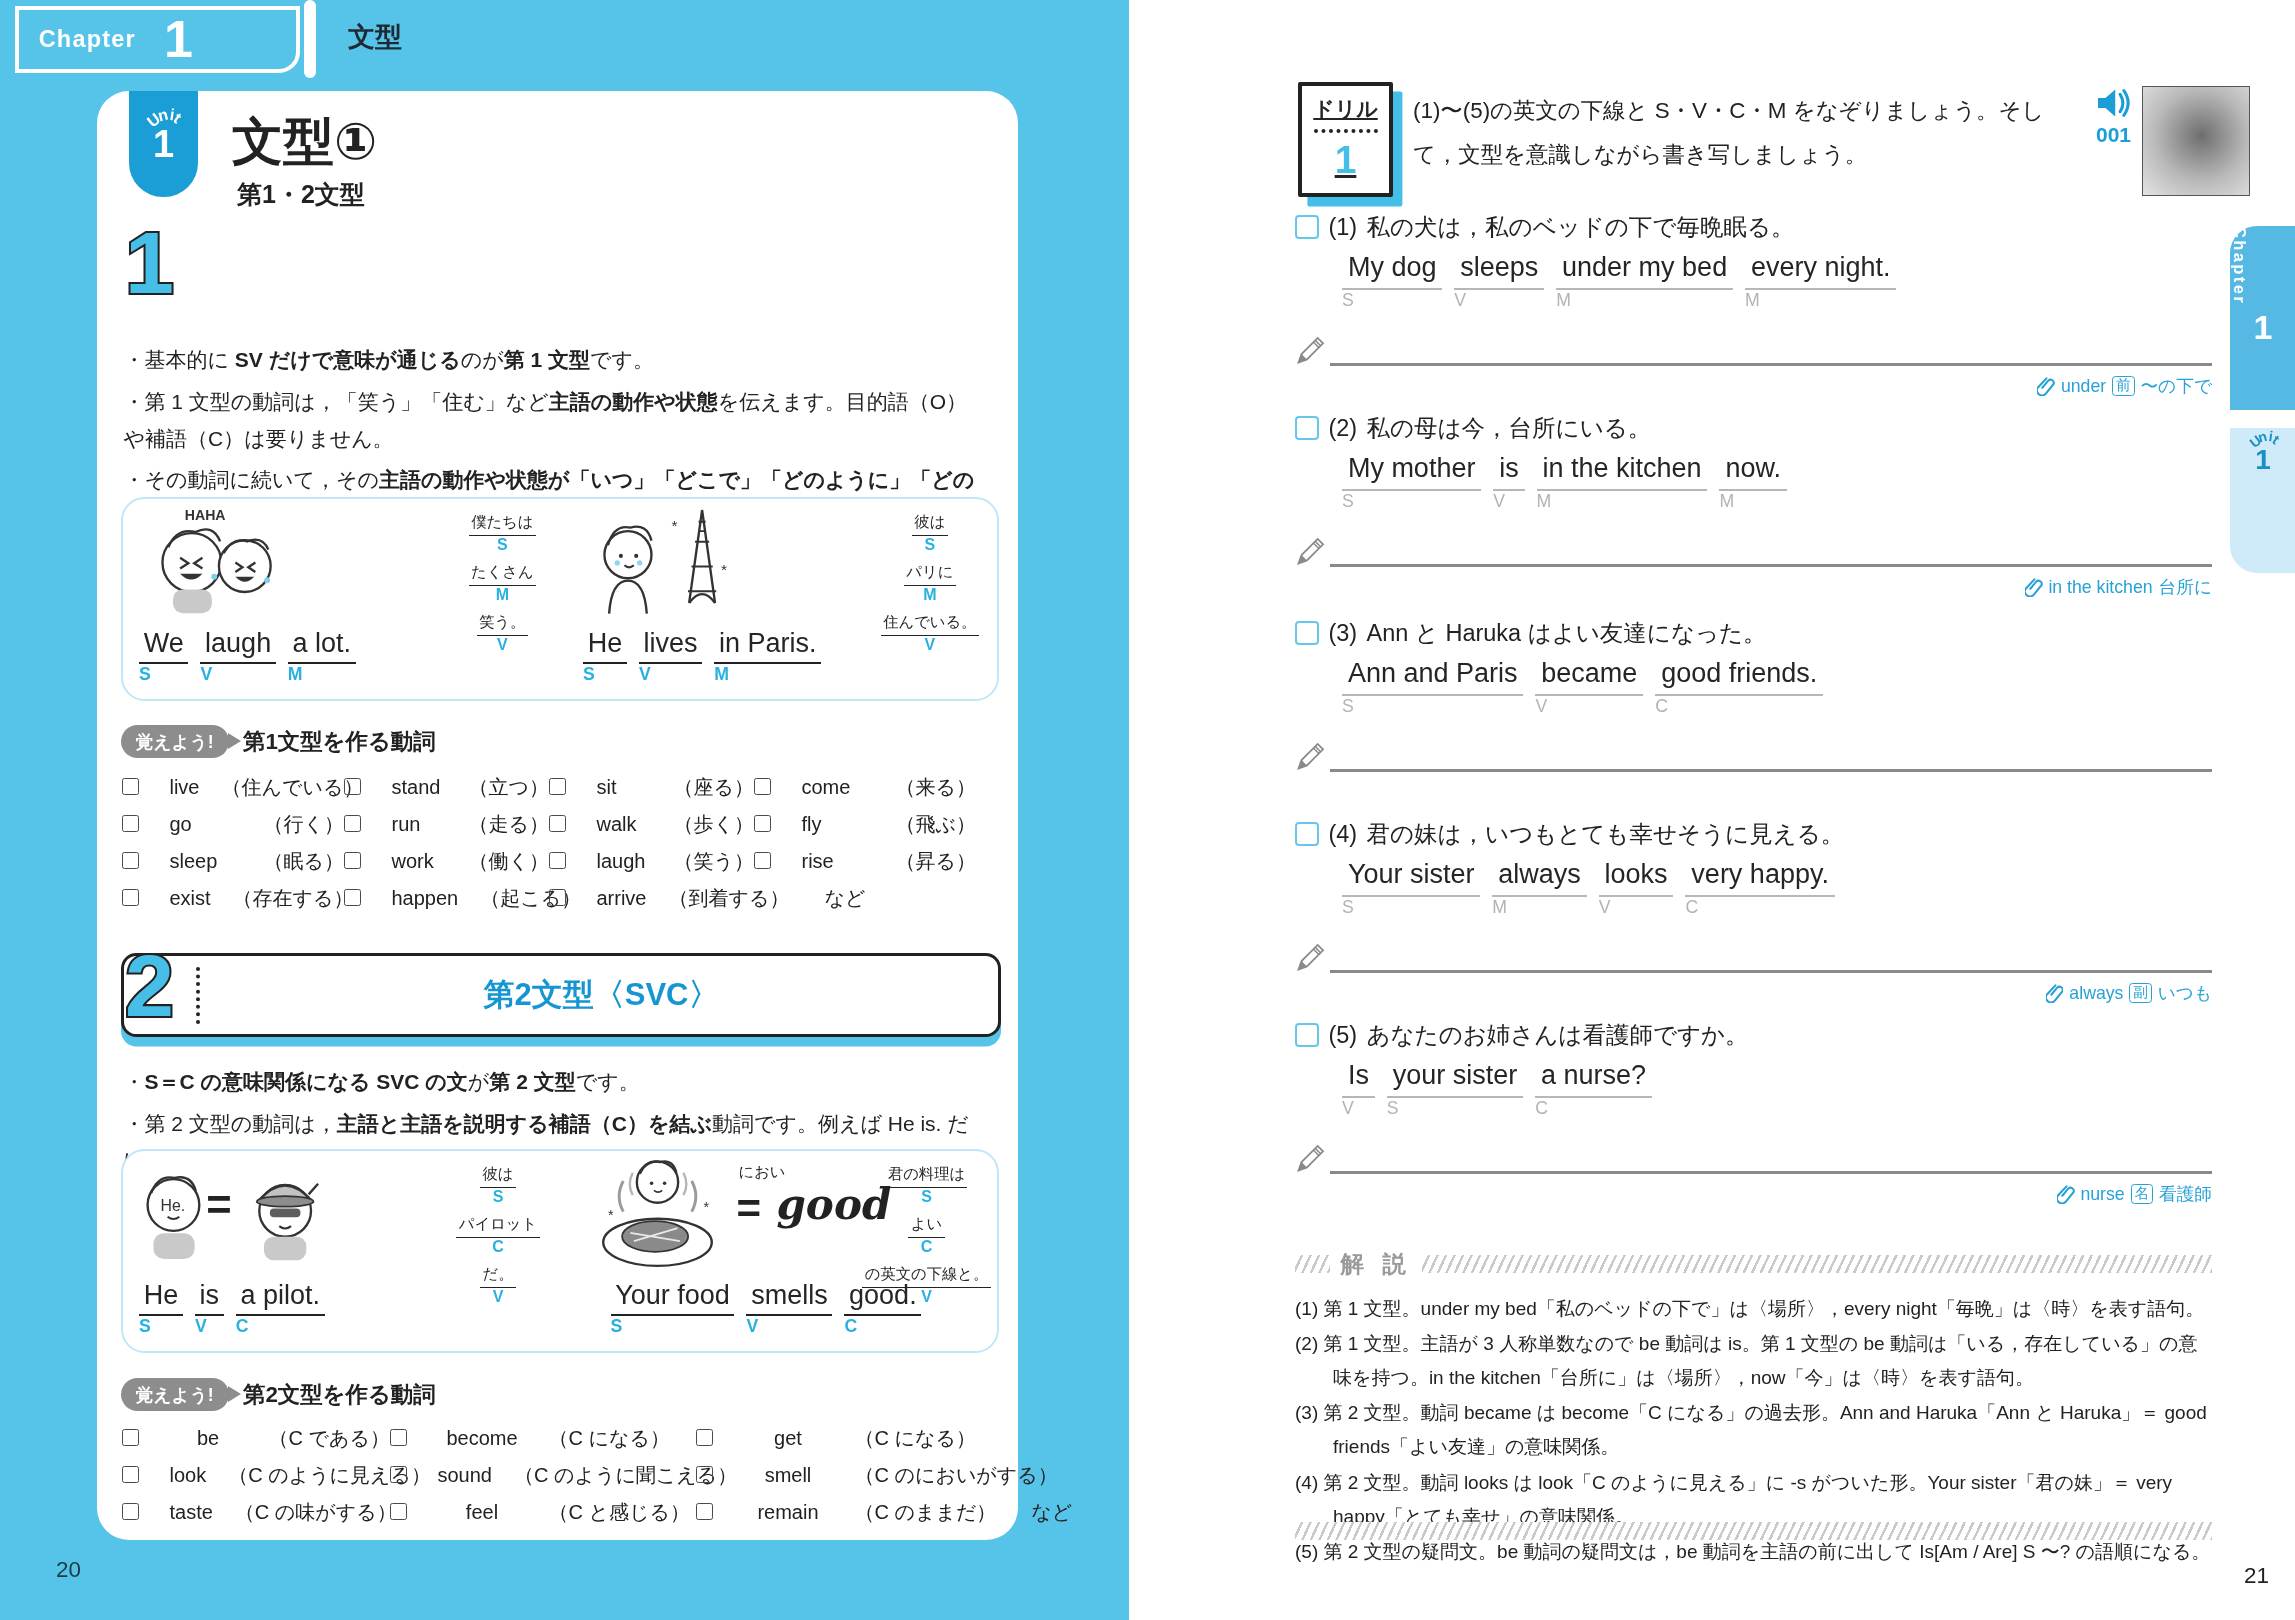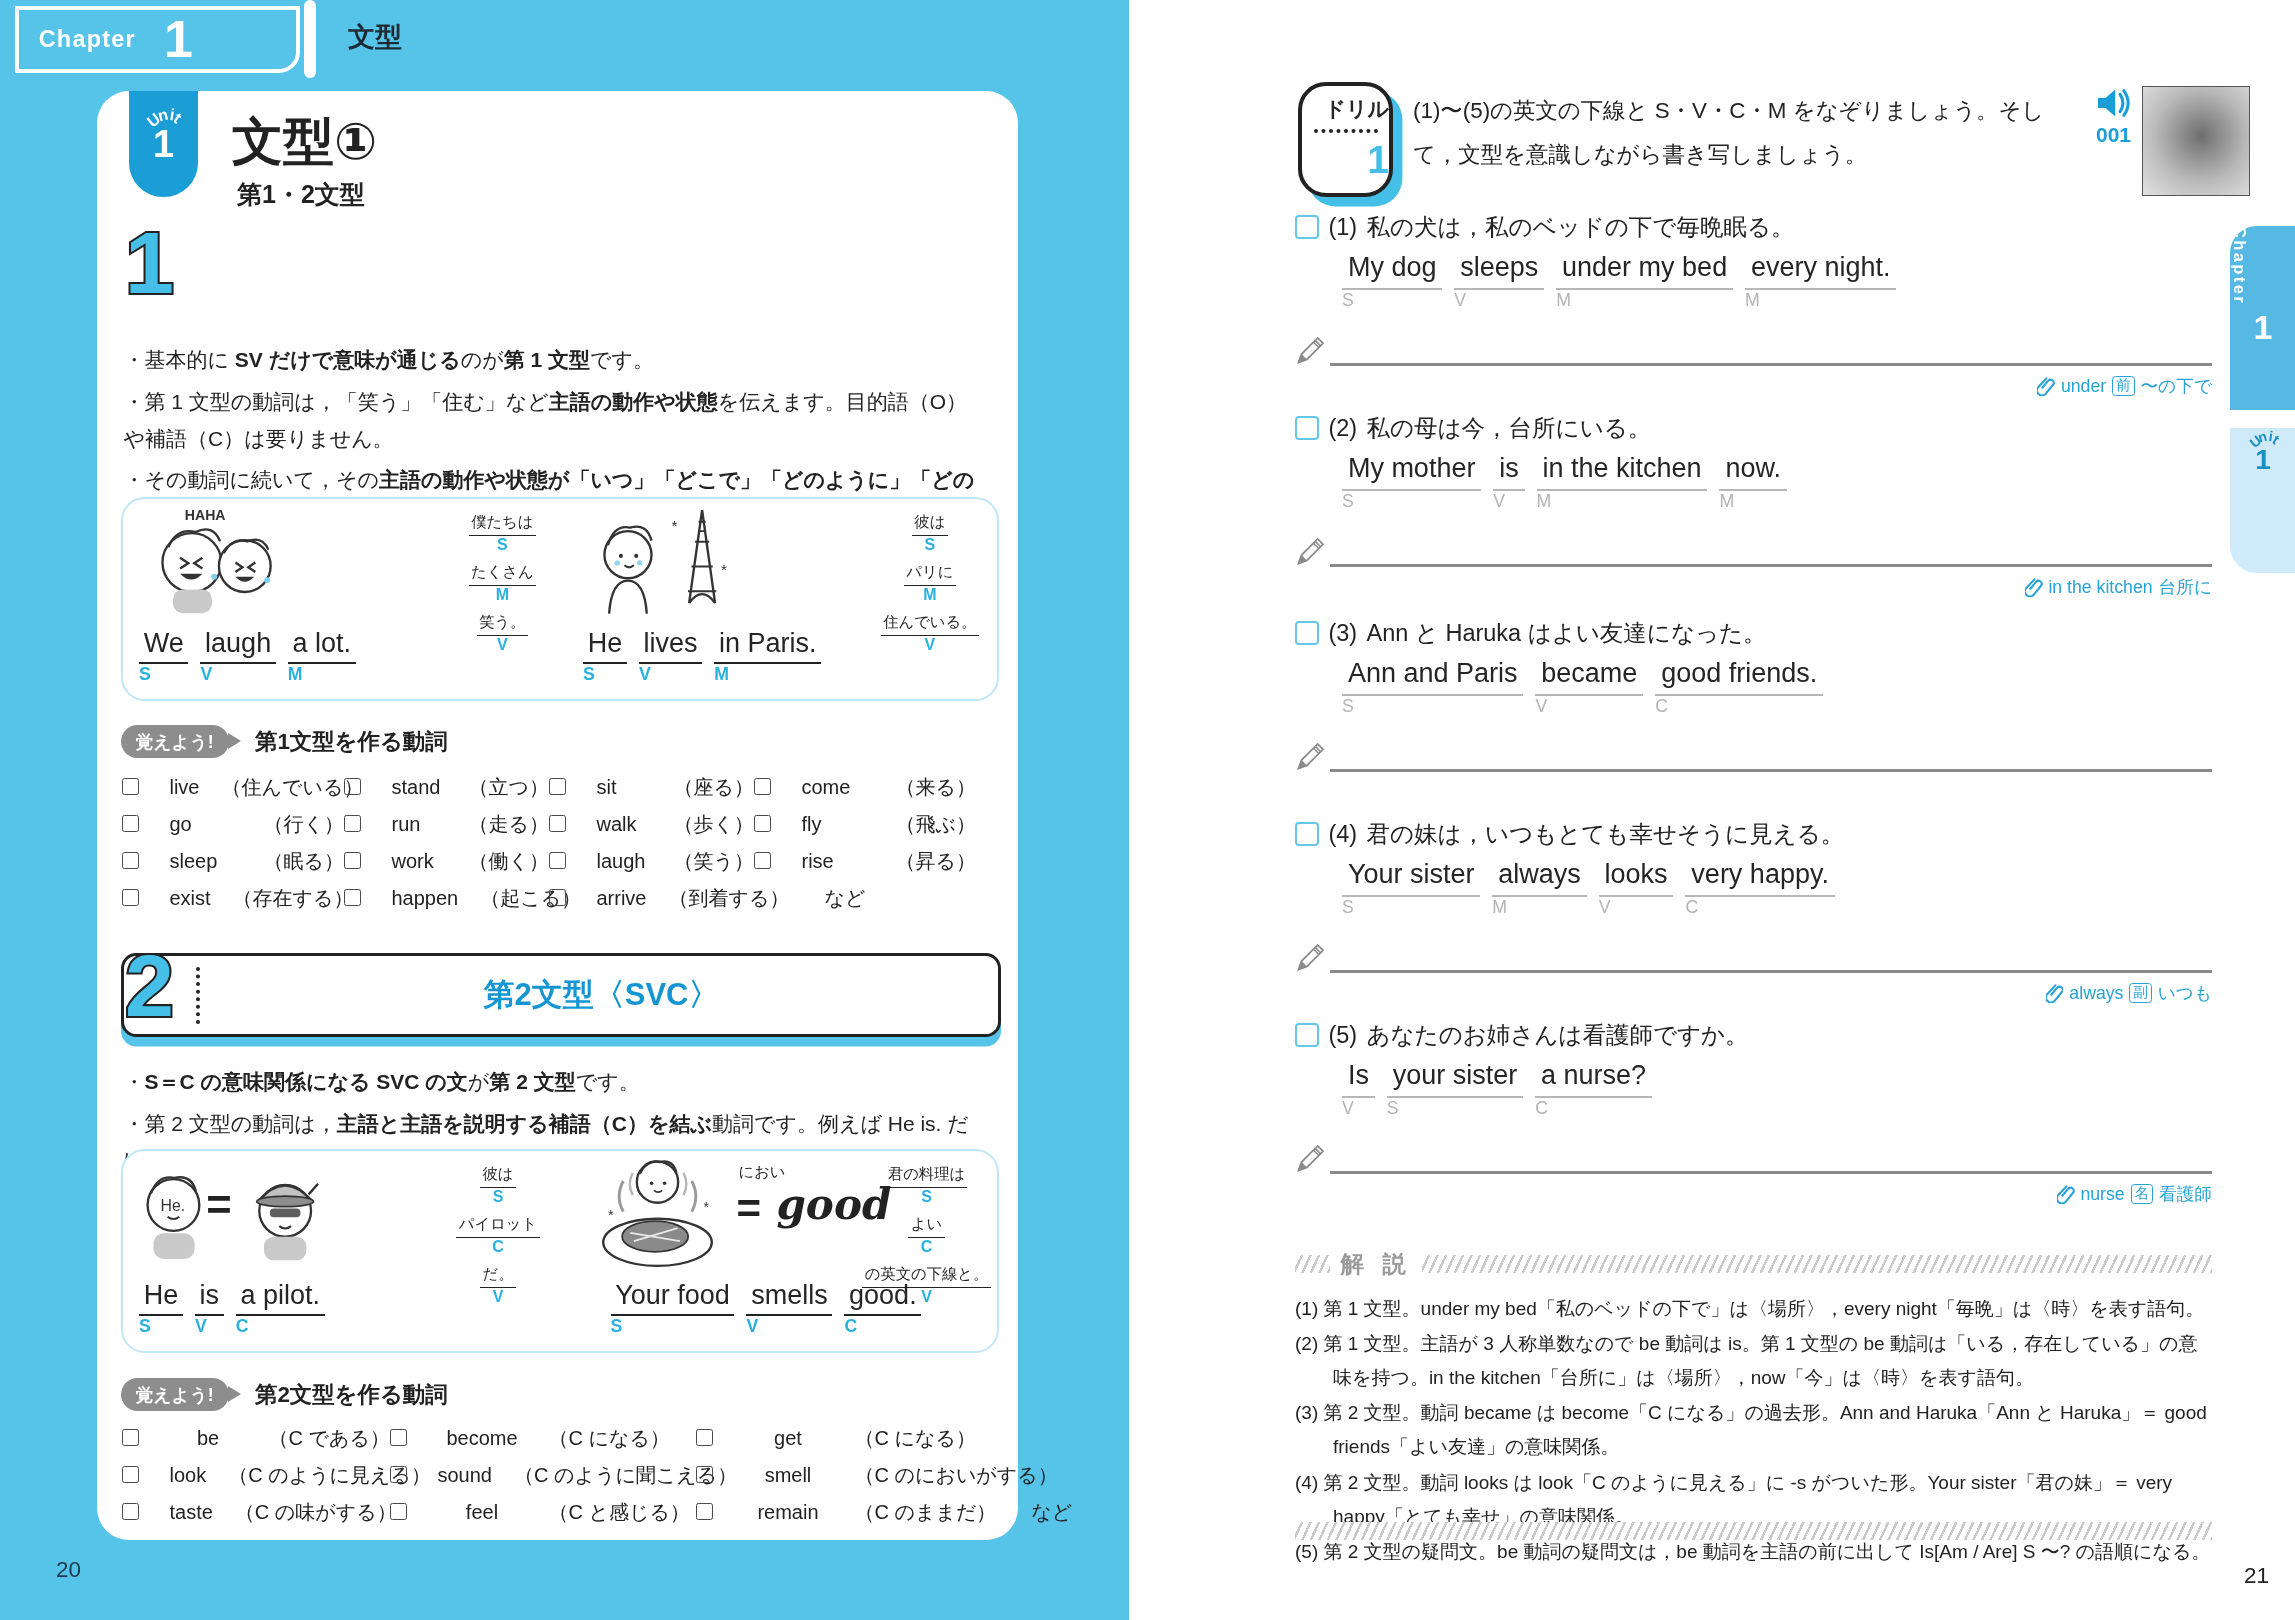--- a/index.html
+++ b/index.html
@@ -50,33 +50,33 @@
   .g .jp{display:inline-block;font-size:15.3px;border-bottom:1.8px solid #222;padding:0 2.4px 2.4px;white-space:nowrap;}
   .g .l{display:block;font-size:16px;font-weight:bold;color:#29b1e0;line-height:1.15;}
   .eq-big{position:absolute;font-weight:bold;color:#222;}
   .nioi{position:absolute;font-size:15.3px;color:#222;}
   
   .mem-row{position:absolute;left:23.5px;display:flex;align-items:center;}
   .mem-badge{position:relative;background:#8d8d8d;color:#fff;font-size:17.7px;font-weight:bold;
     border-radius:16.5px;padding:4.7px 15.3px;}
   .mem-badge:after{content:"";position:absolute;right:-11.8px;top:8.2px;border-left:13px solid #8d8d8d;
     border-top:8.2px solid transparent;border-bottom:8.2px solid transparent;}
-  .mem-title{font-size:22.4px;font-weight:bold;margin-left:26px;color:#222;}
+  .mem-title{font-size:22.4px;font-weight:bold;margin-left:14px;color:#222;}
   .verb-grid{position:absolute;left:25px;display:grid;row-gap:10px;font-size:20px;color:#222;}
   .vg1{grid-template-columns:222px 205px 205px auto;}
   .vg2{grid-template-columns:268px 306px auto;}
   .verb{display:flex;align-items:baseline;white-space:nowrap;gap:22px;}
   .vcb{flex:0 0 auto;width:15.3px;height:15.3px;border:1.8px solid #4a4a4a;border-radius:2.4px;margin-right:8.2px;
     position:relative;top:1.2px;}
   .ven1{width:72px;}
   .ven2{width:89px;}
   .vetc{margin-left:13px;}
   
   .drill-badge{position:absolute;left:1298px;top:82px;width:87px;height:107px;background:#fff;
-    border:4.1px solid #222;border-radius:28px;box-shadow:9.4px 9.4px 0 #45bfe7;text-align:right;}
+    border:4.1px solid #222;border-radius:2px;box-shadow:9.4px 9.4px 0 #45bfe7;text-align:center;text-decoration:underline;}
   .drill-badge .t{font-size:21px;font-weight:bold;margin-top:9.4px;}
   .drill-badge .sep{margin:5.9px auto 0;width:64px;border-bottom:4.7px dotted #222;}
   .drill-badge .n{font-size:39px;font-weight:bold;color:#45bfe7;line-height:1;margin-top:7px;}
   .instruction{position:absolute;left:1413px;top:89px;width:665px;font-size:22.4px;line-height:44px;color:#222;}
   .audio{position:absolute;left:2087px;top:87px;width:53px;text-align:center;color:#1b9ed6;}
   .audio .num{font-size:21px;font-weight:bold;margin-top:3.5px;}
   .qr{position:absolute;left:2142px;top:86px;width:106px;height:108px;border:1.2px solid #555;
     background:radial-gradient(circle at 55% 45%,#6e6e6e 0%,#b9b9b9 55%,#e3e3e3 100%);}
   
   .side-tab{position:absolute;left:2230px;top:206px;width:66px;height:328px;}

